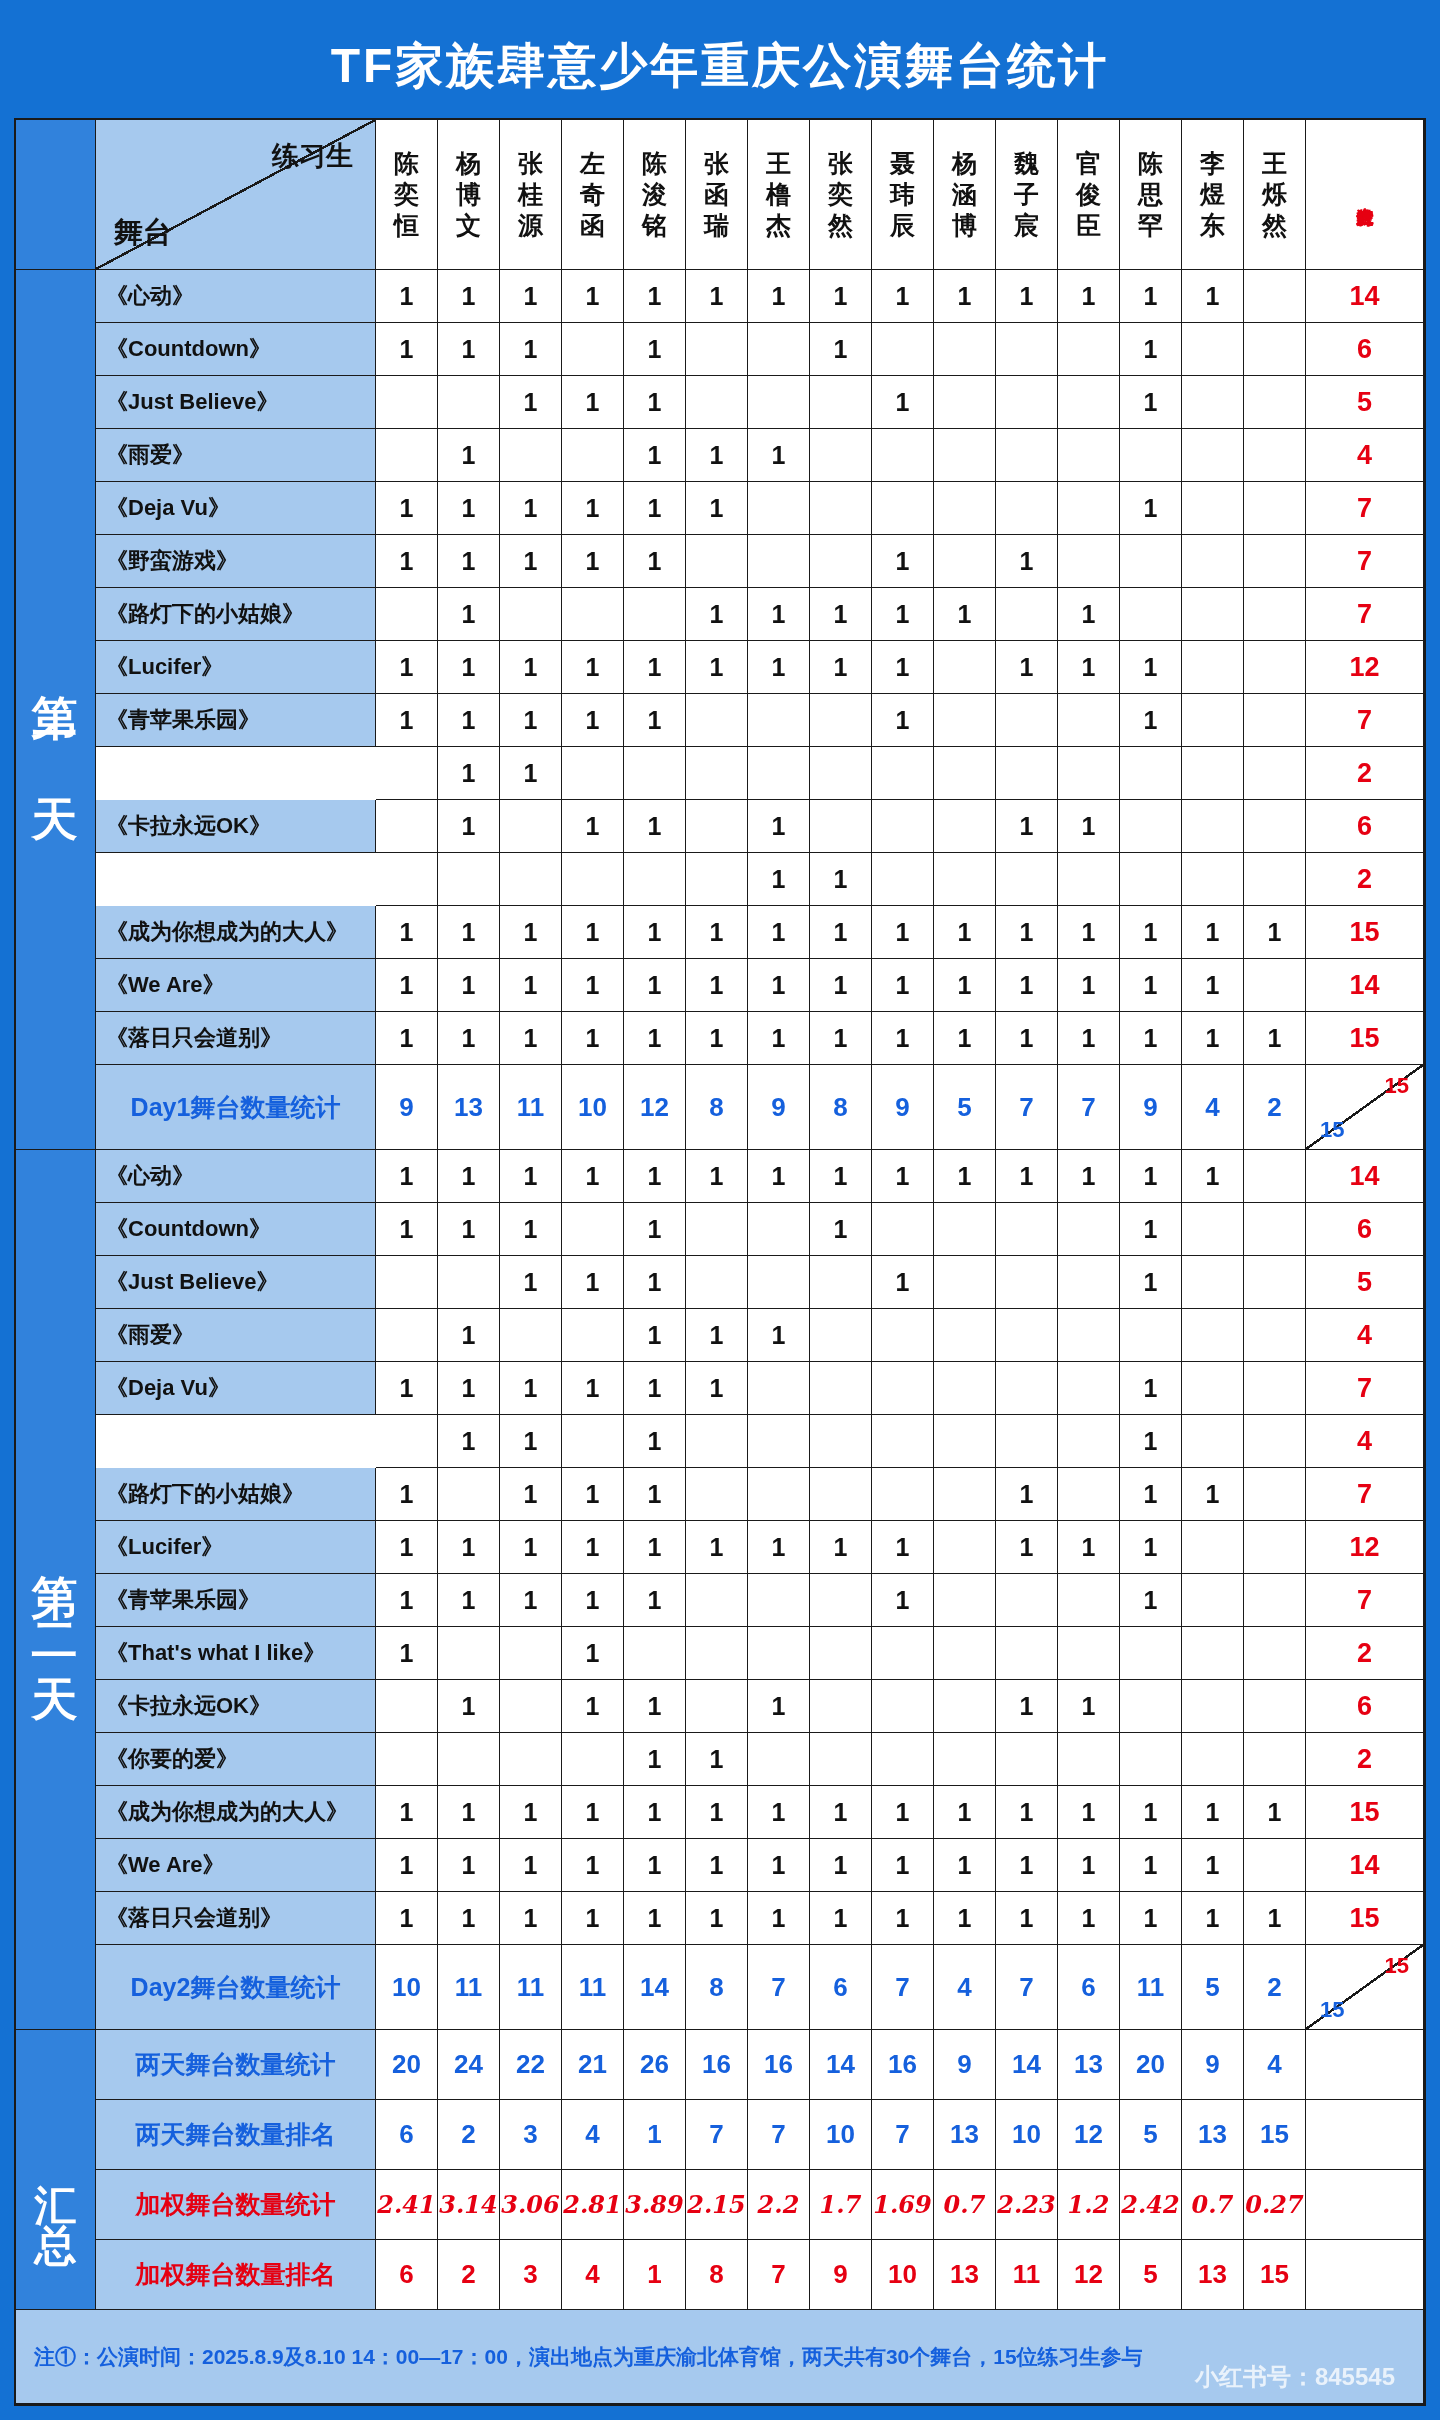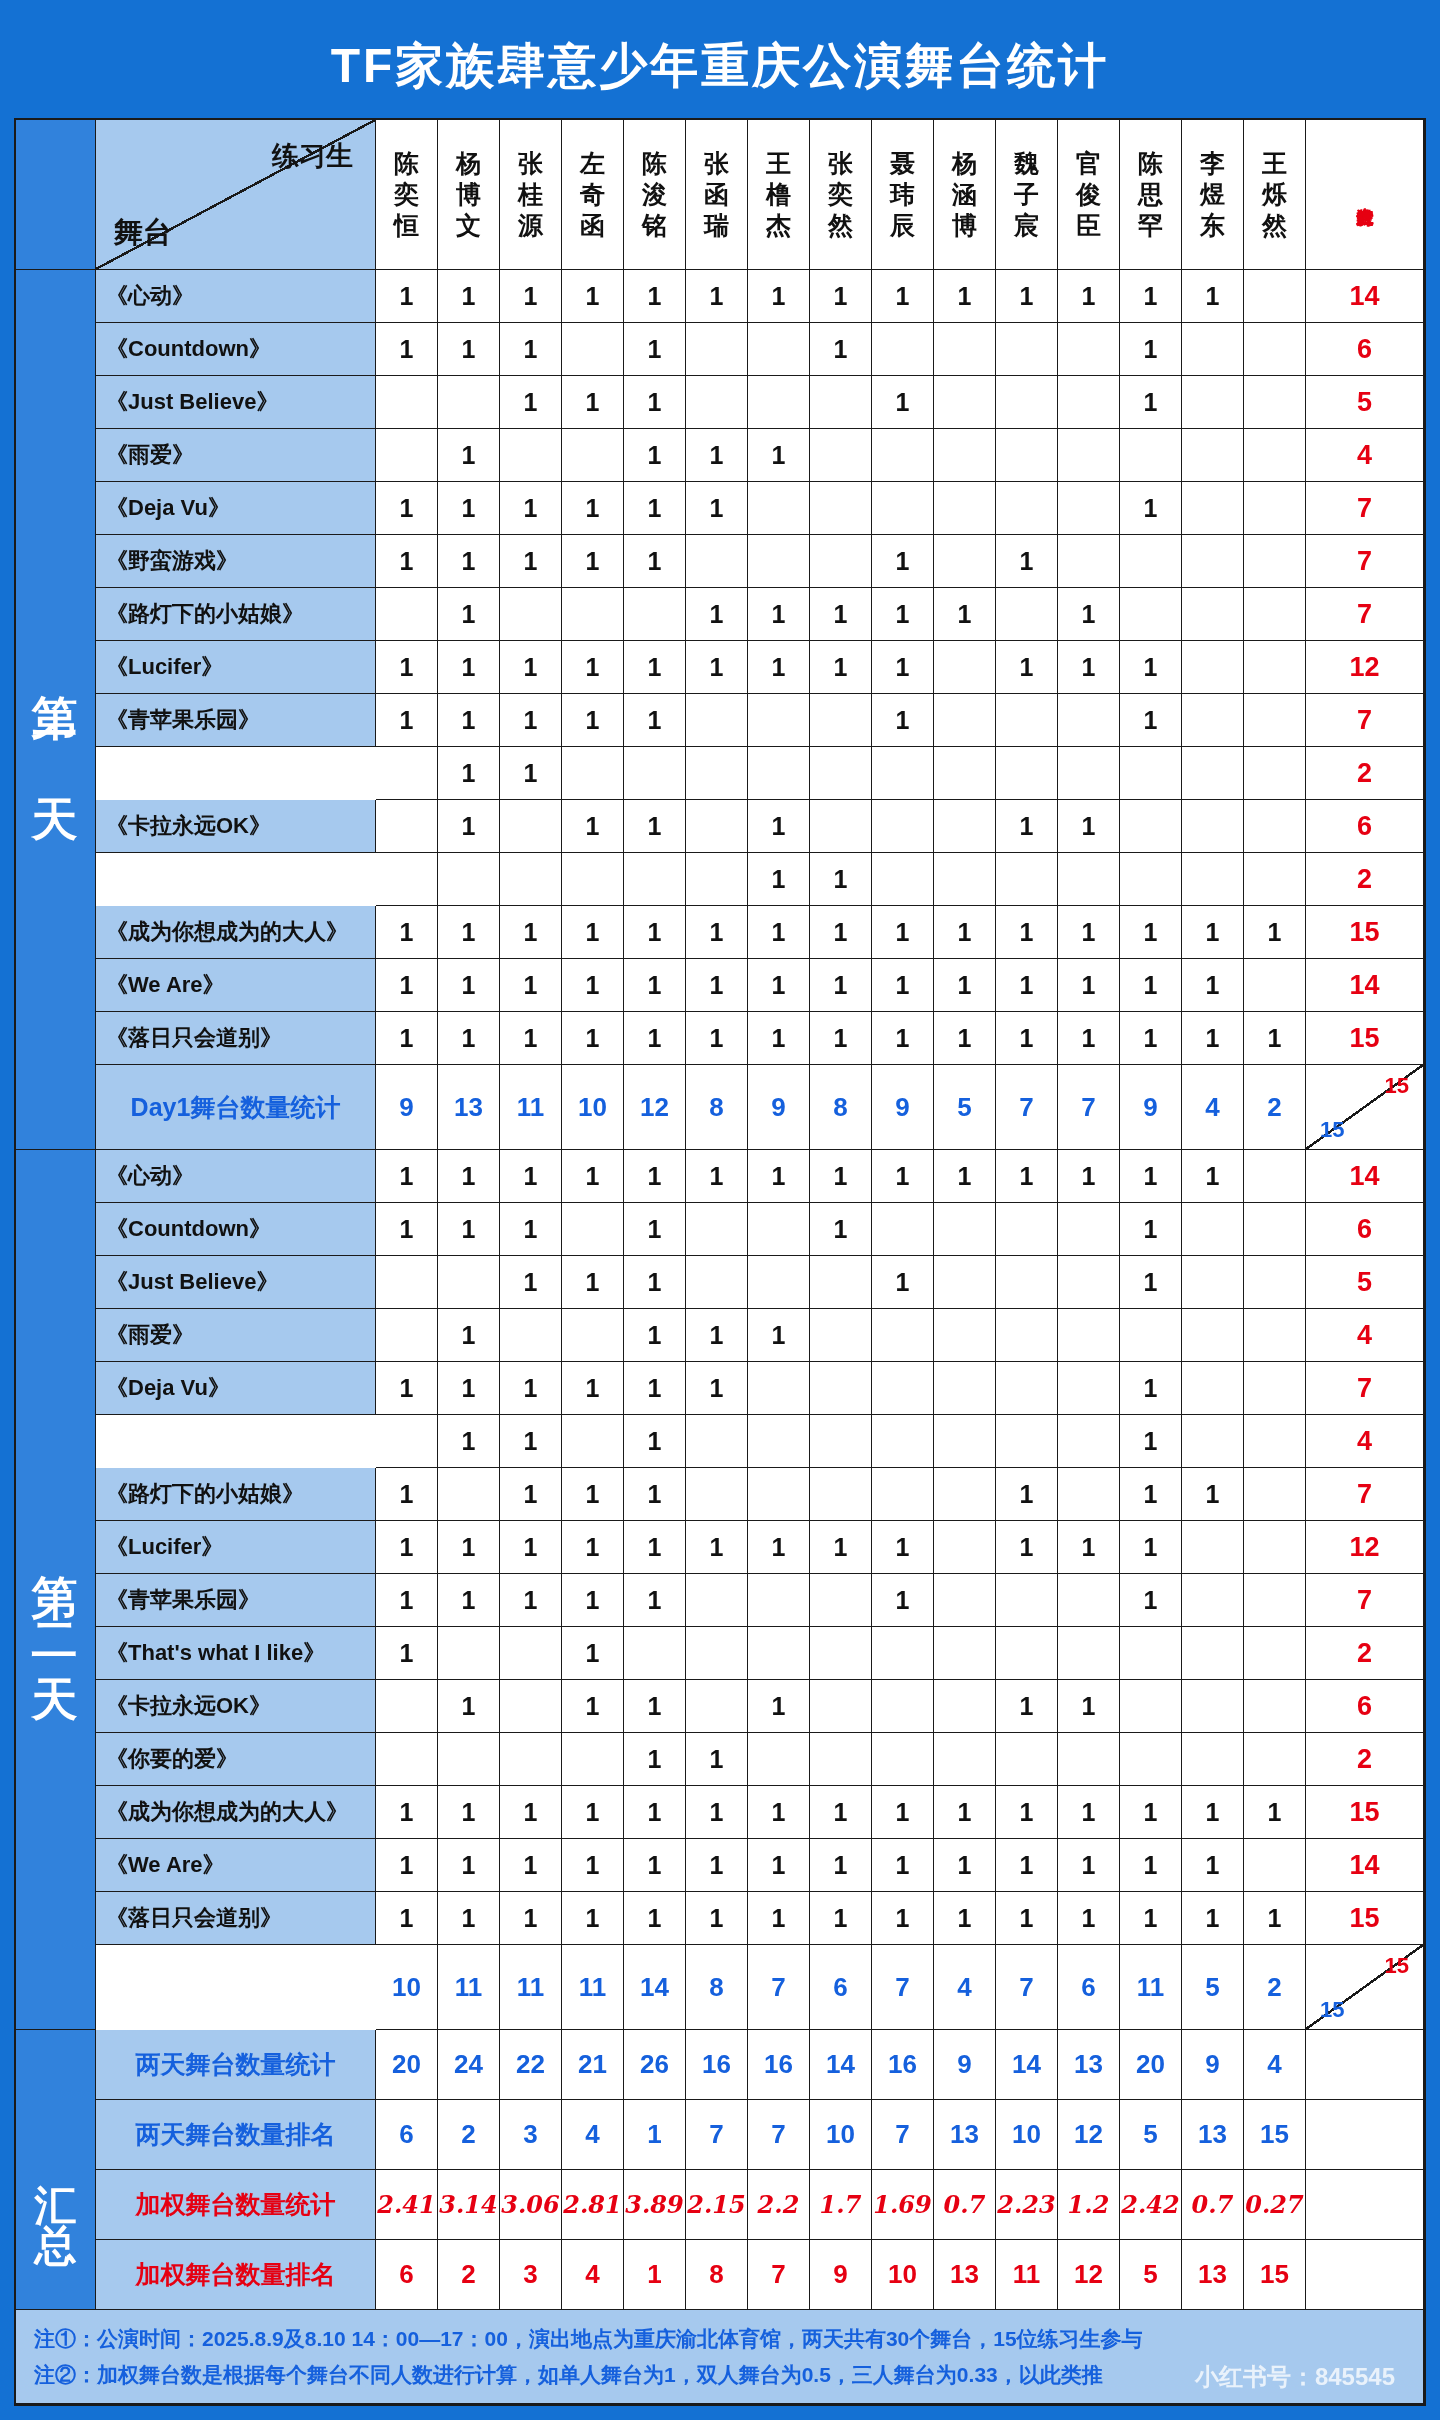--- a/index.html
+++ b/index.html
@@ -642,20 +642,21 @@
     <div class="cell val" style="grid-area: 32 / 9;">1</div>
     <div class="cell val" style="grid-area: 32 / 10;">1</div>
     <div class="cell val" style="grid-area: 32 / 11;">1</div>
     <div class="cell val" style="grid-area: 32 / 12;">1</div>
     <div class="cell val" style="grid-area: 32 / 13;">1</div>
     <div class="cell val" style="grid-area: 32 / 14;">1</div>
     <div class="cell val" style="grid-area: 32 / 15;">1</div>
     <div class="cell val" style="grid-area: 32 / 16;">1</div>
     <div class="cell val" style="grid-area: 32 / 17;">1</div>
     <div class="cell total" style="grid-area: 32 / 18;">15</div>
+    <div class="cell stat-label" style="grid-area: 33 / 2;">Day2舞台数量统计</div>
     <div class="cell stat-val" style="grid-area: 33 / 3;">10</div>
     <div class="cell stat-val" style="grid-area: 33 / 4;">11</div>
     <div class="cell stat-val" style="grid-area: 33 / 5;">11</div>
     <div class="cell stat-val" style="grid-area: 33 / 6;">11</div>
     <div class="cell stat-val" style="grid-area: 33 / 7;">14</div>
     <div class="cell stat-val" style="grid-area: 33 / 8;">8</div>
     <div class="cell stat-val" style="grid-area: 33 / 9;">7</div>
     <div class="cell stat-val" style="grid-area: 33 / 10;">6</div>
     <div class="cell stat-val" style="grid-area: 33 / 11;">7</div>
     <div class="cell stat-val" style="grid-area: 33 / 12;">4</div>
@@ -737,16 +738,15 @@
     <div class="cell red-val" style="grid-area: 37 / 14;">12</div>
     <div class="cell red-val" style="grid-area: 37 / 15;">5</div>
     <div class="cell red-val" style="grid-area: 37 / 16;">13</div>
     <div class="cell red-val" style="grid-area: 37 / 17;">15</div>
     <div class="cell " style="grid-area: 37 / 18;"></div>
     <div class="cell day" style="grid-area: 34 / 1 / span 4;">
       <span class="vtext sum">汇总</span>
     </div>
     <div class="cell notes" style="grid-area: 38 / 1 / auto / -1;">
       <div class="note-line">注①：公演时间：2025.8.9及8.10 14：00—17：00，演出地点为重庆渝北体育馆，两天共有30个舞台，15位练习生参与</div>
-      <div class="note-line">注②：加权舞台数是根据每个舞台不同人数进行计算，如单人舞台为1，双人舞台为0.5，三人舞台为0.33，以此类推</div>
       <div class="watermark">小红书号：845545</div>
     </div>
   </div>
 
 </body></html>

